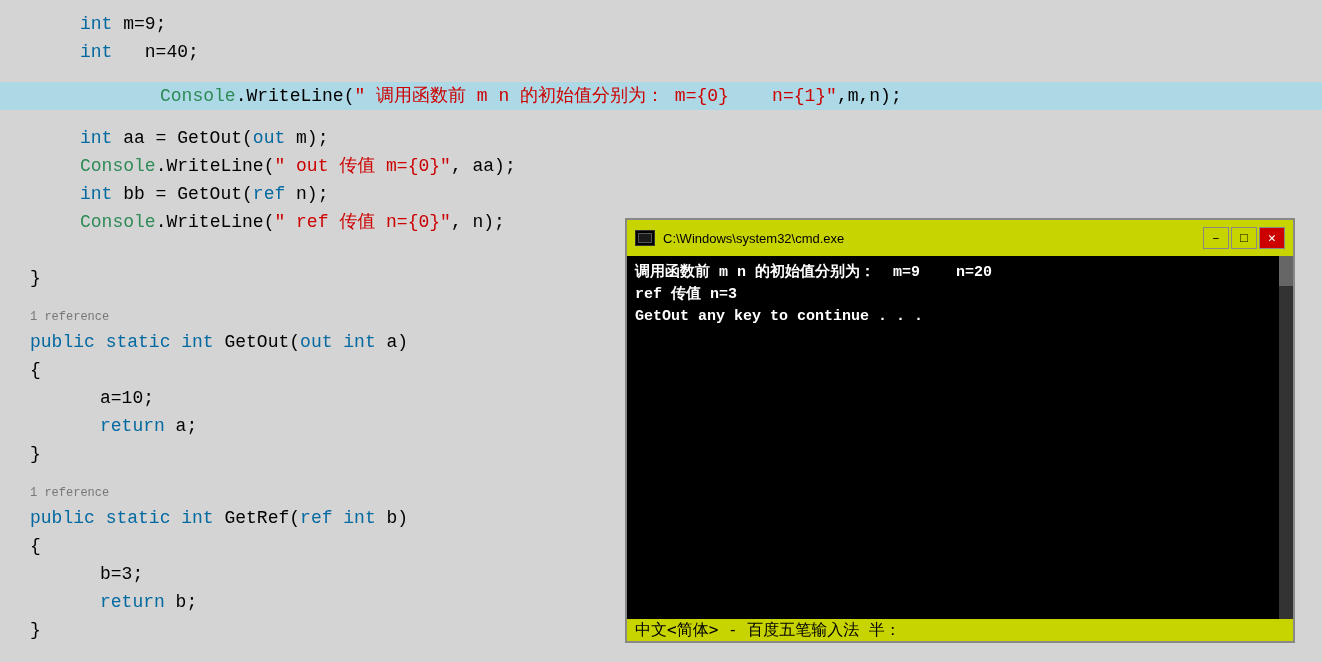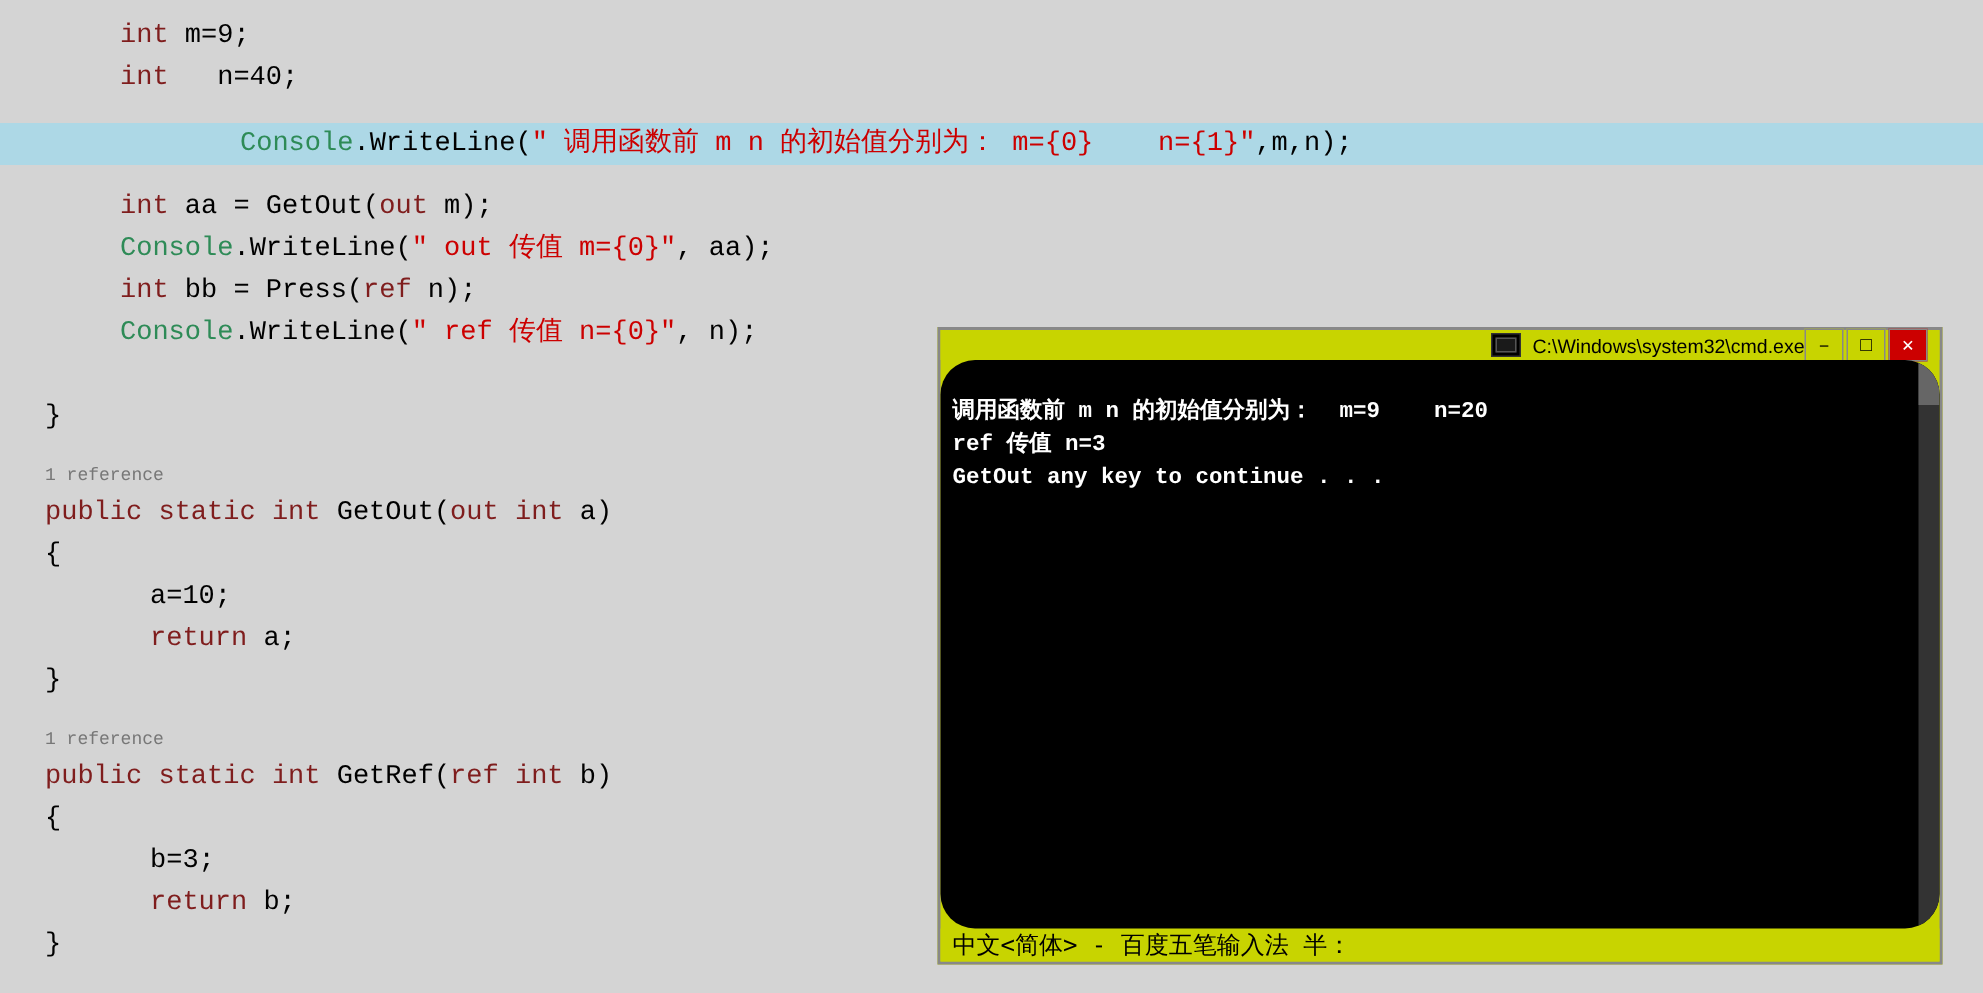--- a/index.html
+++ b/index.html
@@ -44,21 +44,21 @@
     .code-line.reference-line {
       font-size: 12px;
       color: #777;
       min-height: 20px;
       line-height: 20px;
     }
 
     .indent1 { padding-left: 80px; }
     .indent2 { padding-left: 160px; }
 
-    .kw { color: #7f1d1d; font-weight: normal; }
+    .kw { color: #0369a1; font-weight: normal; }
     .cls { color: #2e8b57; }
     .str { color: #cc0000; }
     .plain { color: #000; }
 
     
     .cmd-window {
       position: absolute;
       top: 218px;
       left: 625px;
       width: 670px;
@@ -67,22 +67,22 @@
       display: flex;
       flex-direction: column;
       background: #c8d400;
     }
 
     .cmd-titlebar {
       display: flex;
       align-items: center;
       background: #c8d400;
       padding: 4px 8px;
-      height: 20px;
-      justify-content: flex-end;
+      height: 36px;
+      justify-content: space-between;
     }
 
     .cmd-title-left {
       display: flex;
       align-items: center;
       gap: 8px;
     }
 
     .cmd-icon {
       width: 20px;
@@ -127,26 +127,25 @@
     }
 
     .cmd-btn.close-btn {
       background: #cc0000;
       color: #fff;
     }
 
     .cmd-body {
       background: #000;
       flex: 1;
-      padding: 24px 8px;
+      padding: 6px 8px;
       display: flex;
       flex-direction: column;
       position: relative;
       overflow: hidden;
-      border-radius: 23px;
     }
 
     .cmd-text {
       color: #c0c0c0;
       font-family: 'Consolas', 'Courier New', monospace;
       font-size: 15px;
       line-height: 22px;
       white-space: pre;
     }
 
@@ -204,21 +203,21 @@
 
   <div class="code-line" style="min-height:14px;"></div>
 
   <div class="code-line indent1">
     <span class="kw">int</span><span class="plain"> aa = GetOut(</span><span class="kw">out</span><span class="plain"> m);</span>
   </div>
   <div class="code-line indent1">
     <span class="cls">Console</span><span class="plain">.WriteLine(</span><span class="str">" out 传值 m={0}"</span><span class="plain">, aa);</span>
   </div>
   <div class="code-line indent1">
-    <span class="kw">int</span><span class="plain"> bb = Press(</span><span class="kw">ref</span><span class="plain"> n);</span>
+    <span class="kw">int</span><span class="plain"> bb = GetOut(</span><span class="kw">ref</span><span class="plain"> n);</span>
   </div>
   <div class="code-line indent1">
     <span class="cls">Console</span><span class="plain">.WriteLine(</span><span class="str">" ref 传值 n={0}"</span><span class="plain">, n);</span>
   </div>
 
   <div class="code-line" style="min-height:14px;"></div>
   <div class="code-line" style="min-height:14px;"></div>
 
   <div class="code-line" style="padding-left:30px;">
     <span class="plain">}</span>

